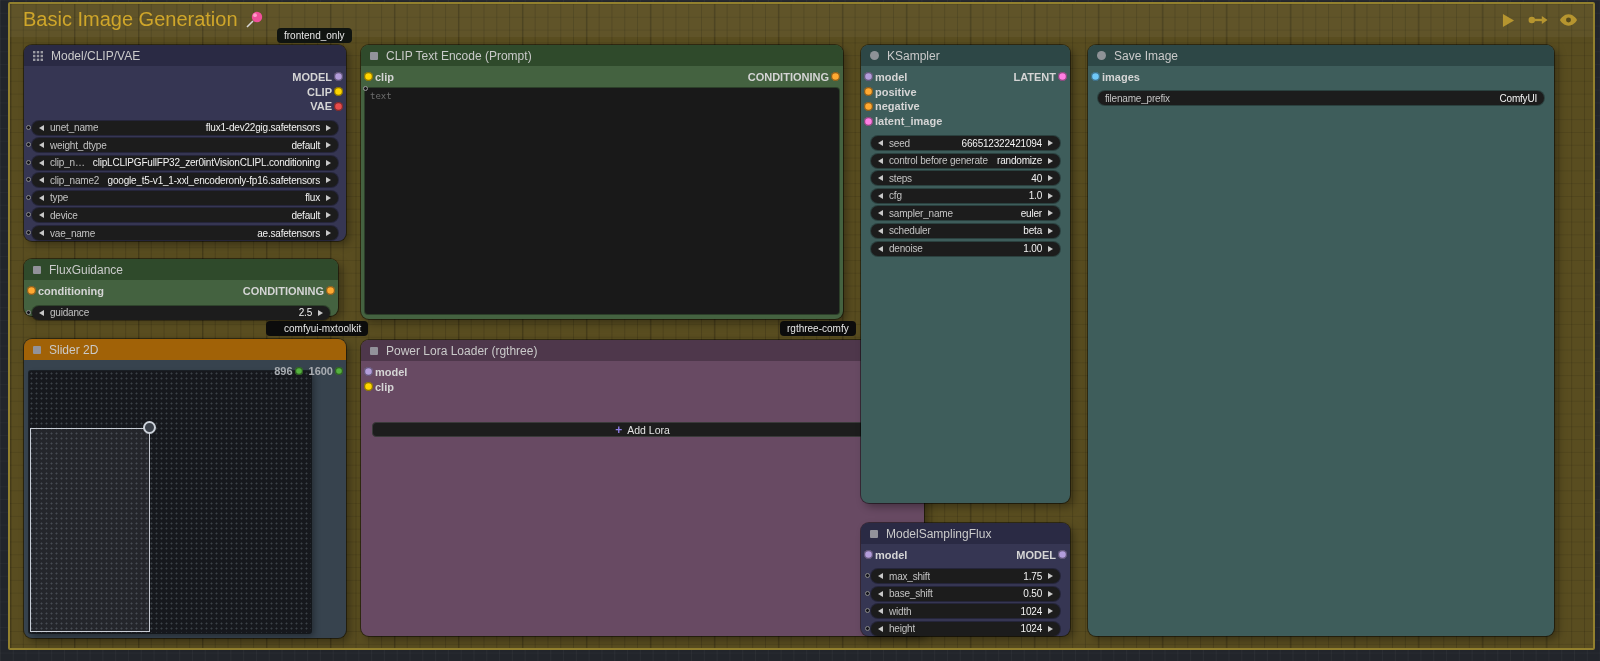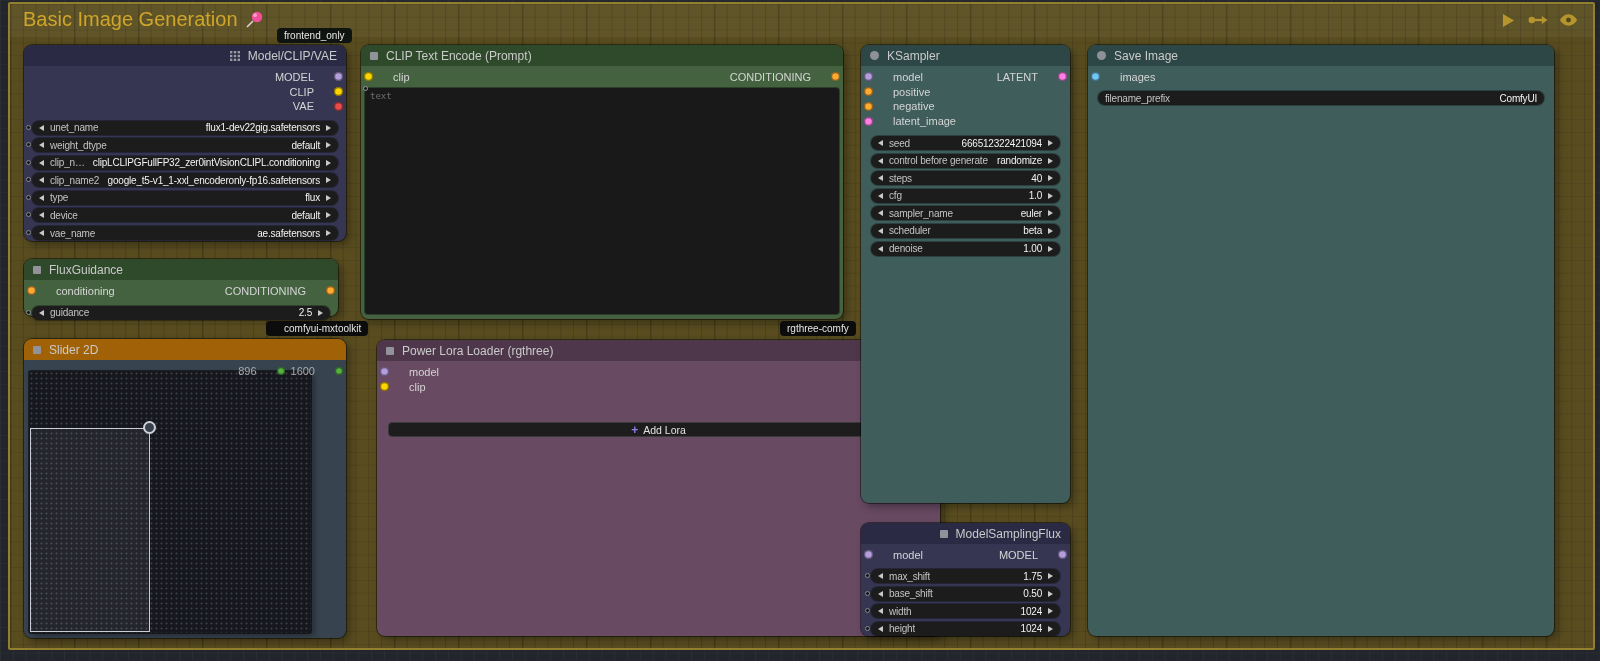--- a/index.html
+++ b/index.html
@@ -49,39 +49,39 @@
     box-shadow:0 0 0 1px rgba(0,0,0,0.45), 4px 4px 9px rgba(0,0,0,0.35);
   }
   .nheader {
     position:absolute; left:0; right:0; top:0; height:21px;
     display:flex; align-items:center; gap:8px; padding:0 9px;
     font-size:12px; color:#cacaca; border-radius:8px 8px 0 0; cursor:move;
   }
   .hdr-square { width:8px; height:8px; background:#92929a; border-radius:1px; flex:0 0 auto; }
   .hdr-circle { width:9px; height:9px; background:#8e9297; border-radius:50%; flex:0 0 auto; }
 
-  .navy  { background:#363653; } .navy  .nheader { background:#2a2a44;justify-content:flex-end; }
+  .navy  { background:#363653; } .navy  .nheader { background:#2a2a44; }
   .green { background:#446240; } .green .nheader { background:#2f4a2b; }
   .teal  { background:#3e5d5b; } .teal  .nheader { background:#2d4746; }
   .plum  { background:#684a63; } .plum  .nheader { background:#4e374b; }
 
   #node-mcv     { left:14px;  top:41px;  width:322px; height:196px; }
   #node-flux    { left:14px;  top:255px; width:314px; height:57px;  }
   #node-slider  { left:14px;  top:335px; width:322px; height:299px; background:#37434e; }
   #node-slider .nheader { background:#a16207; }
   #node-clip    { left:351px; top:41px;  width:482px; height:274px; }
-  #node-lora    { left:351px; top:336px; width:563px; height:296px;margin-left:16px; }
+  #node-lora    { left:351px; top:336px; width:563px; height:296px; }
   #node-ksampler{ left:851px; top:41px;  width:209px; height:458px; }
   #node-msf     { left:851px; top:519px; width:209px; height:113px; }
   #node-save    { left:1078px;top:41px;  width:466px; height:591px; }
 
   
   .slots { position:absolute; left:0; right:0; top:24.6px; }
   .slot-row { display:flex; align-items:center; justify-content:space-between; height:14.7px; padding:0 3px; }
-  .slot-side { display:flex; align-items:center; gap:20px; font-size:11px; color:#d5d5d5; }
+  .slot-side { display:flex; align-items:center; gap:2px; font-size:11px; color:#d5d5d5;font-weight:bold; }
   .dot { width:9px; height:9px; border-radius:50%; box-shadow:inset 0 0 0 1.2px rgba(0,0,0,0.45); flex:0 0 auto; cursor:crosshair; }
 
   
   .widgets { position:absolute; left:0; right:0; display:flex; flex-direction:column; gap:3.6px;margin-top:6px; }
   .wrow { position:relative; margin:0 8px; height:14px; }
   .wide-margin .wrow { margin:0 10px; }
   .pill {
     height:14px; border-radius:7px; background:#1c1c1c;
     display:flex; align-items:center; gap:6px; padding:0 7px;
     font-size:10px; letter-spacing:-0.2px; color:#ddd; white-space:nowrap; overflow:hidden;

